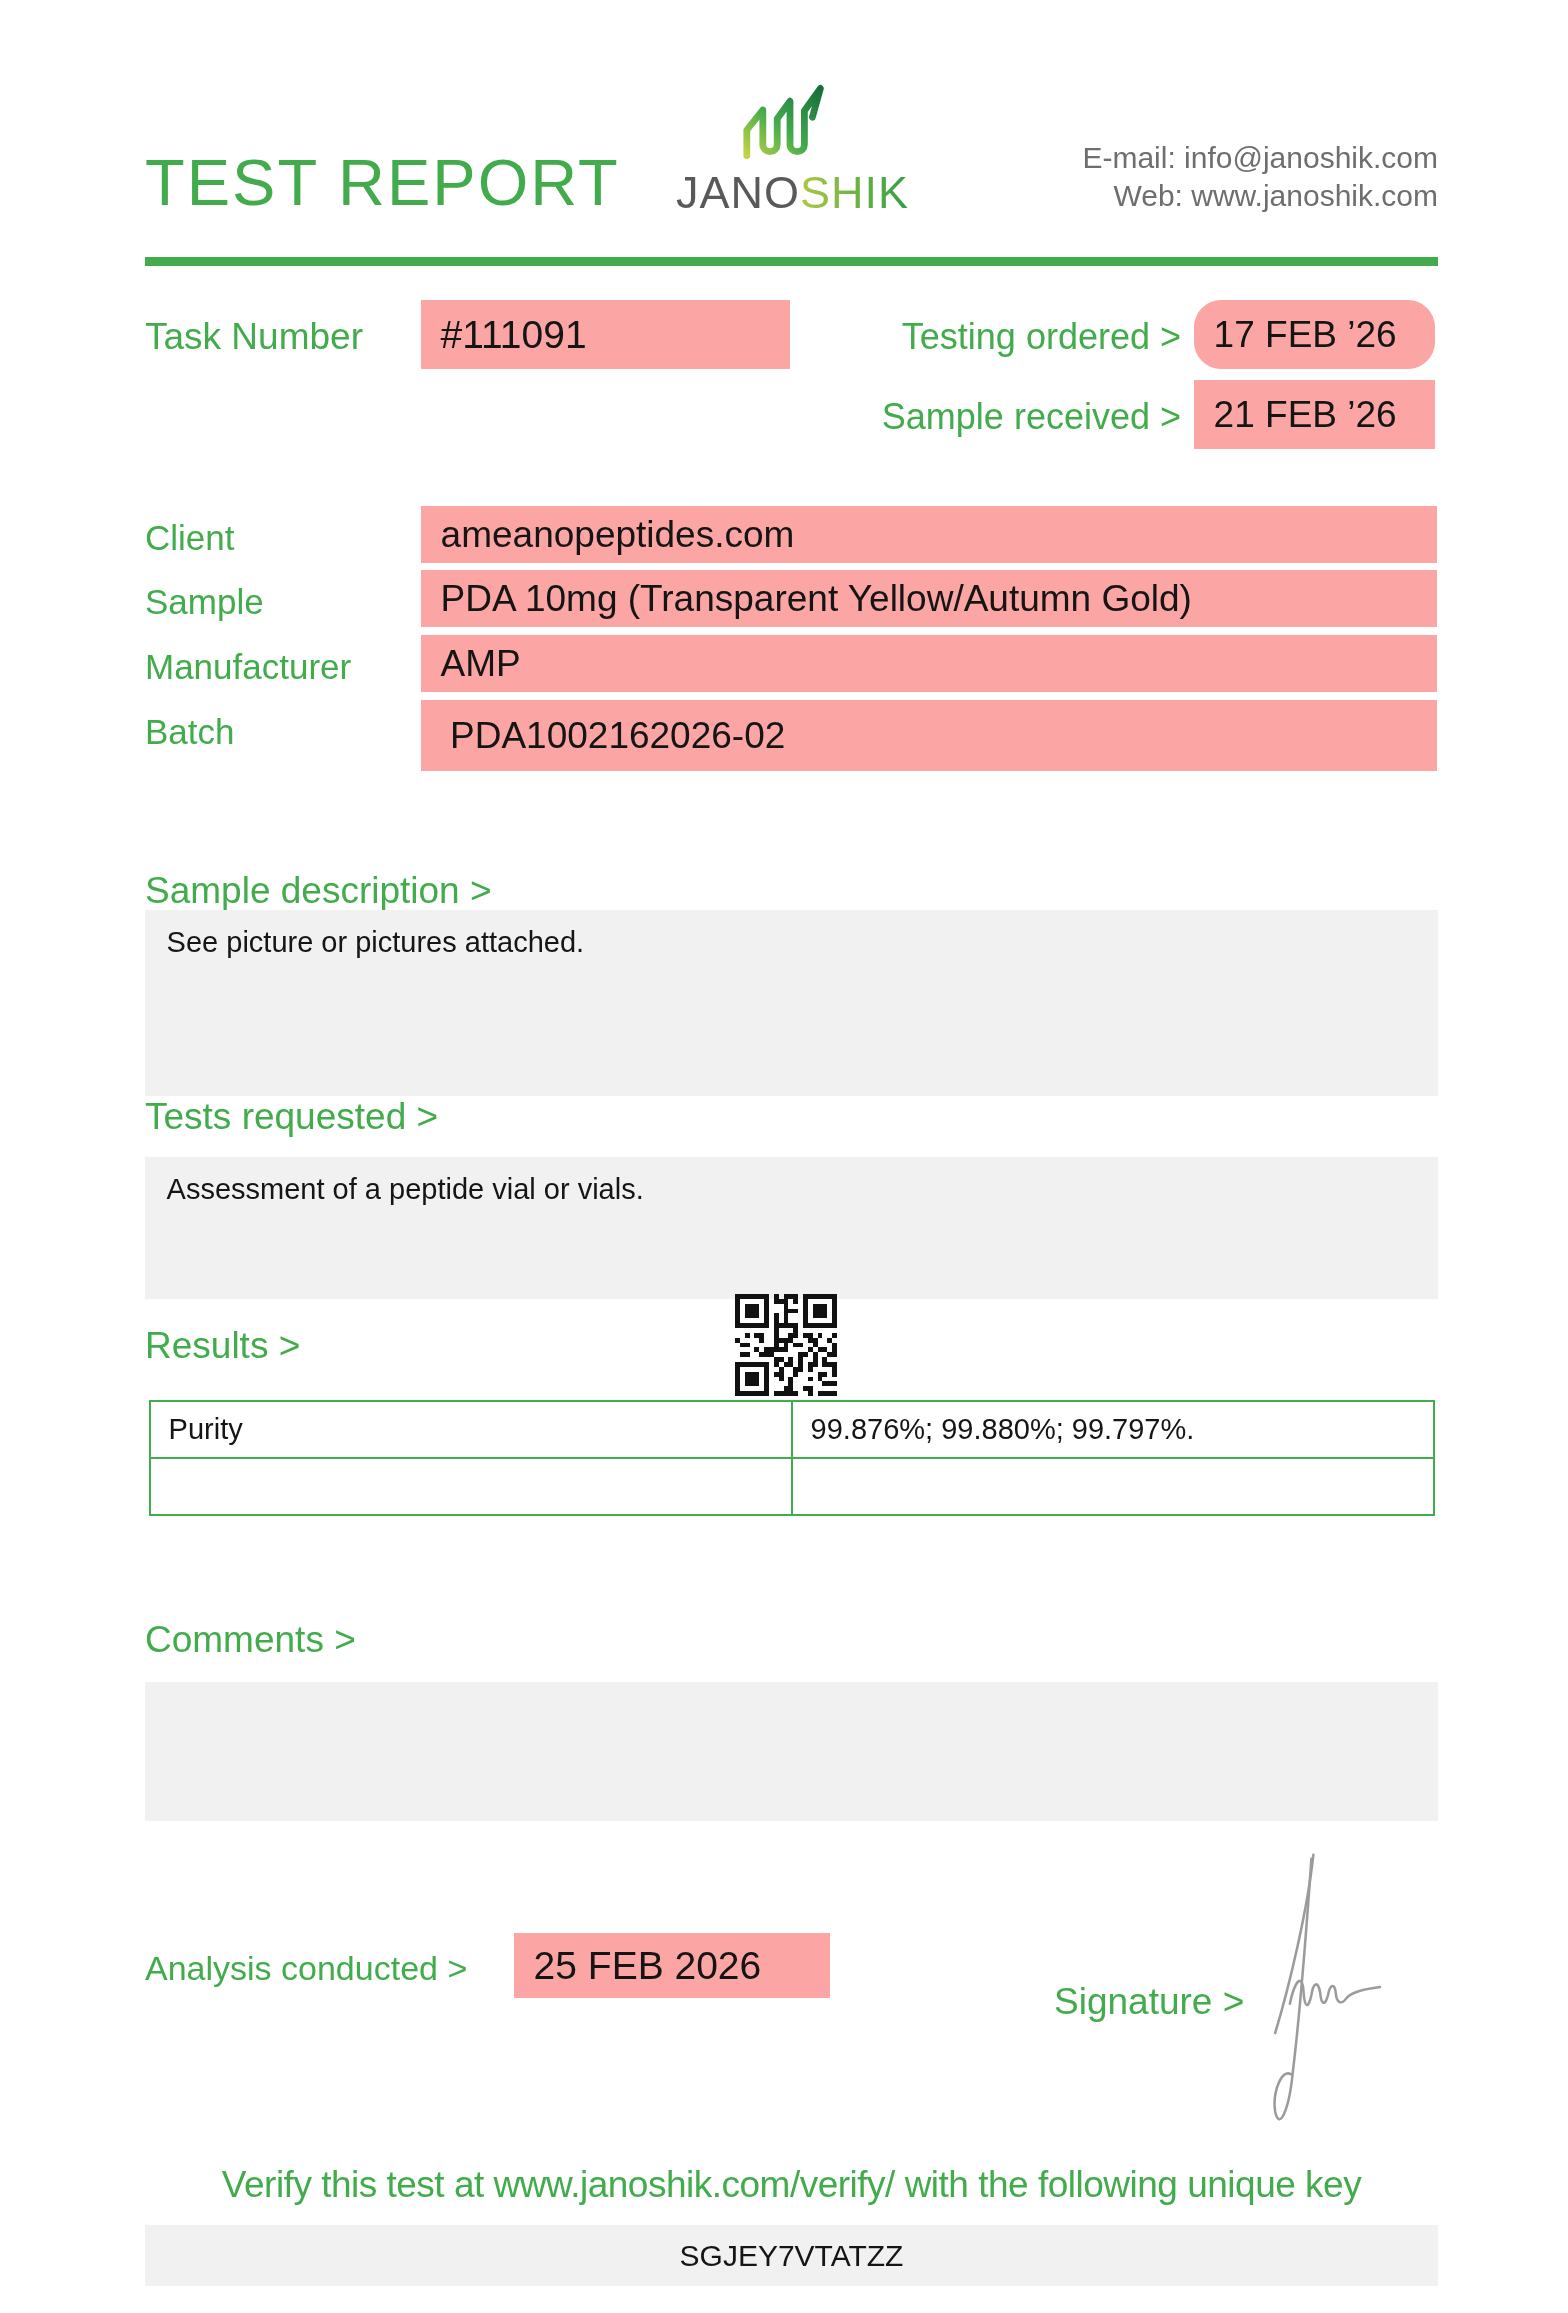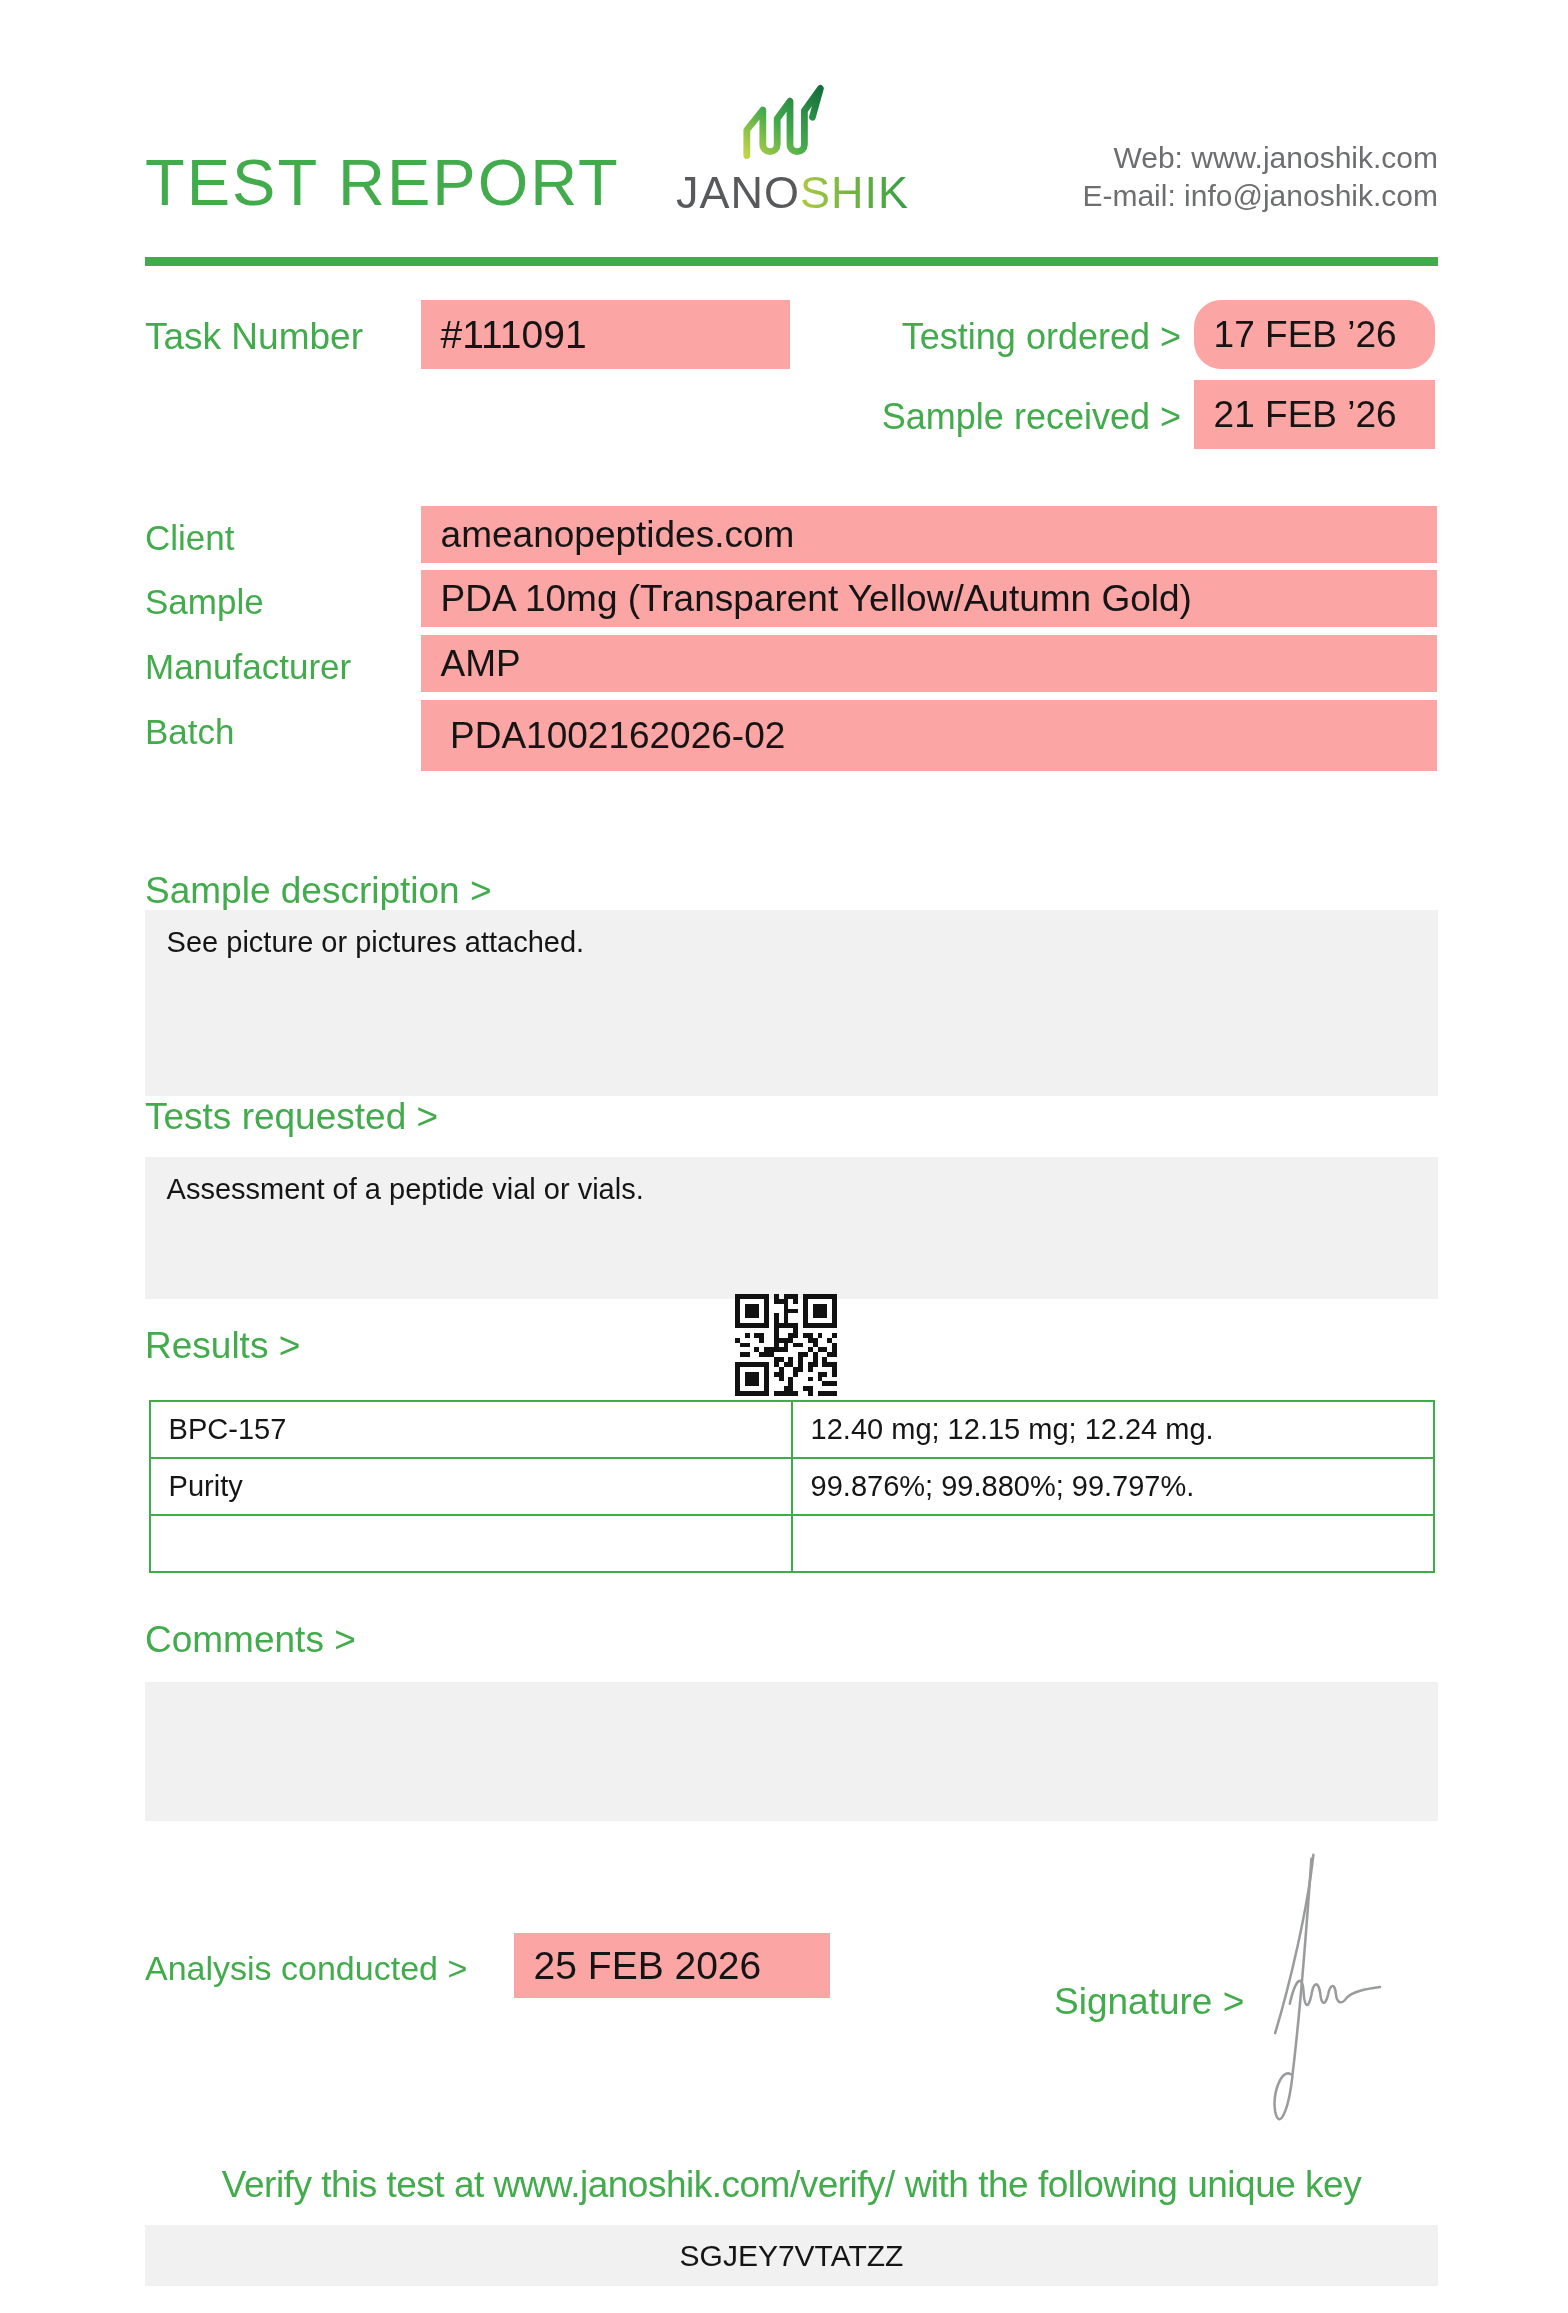--- a/index.html
+++ b/index.html
@@ -37,22 +37,22 @@
     </linearGradient>
   </defs>
   <path d="M6,92 L6,60 L26,35 L26,78 a9,9 0 0 0 18,0 L44,46 L60,24 L60,78 a9,9 0 0 0 18,0 L78,36 L98,8 L88,44" fill="none" stroke="url(#lg)" stroke-width="8.5" stroke-linecap="round" stroke-linejoin="round"></path>
 </svg>
 
 <div class="abs logo-text" style="left:676px;top:167px;width:227px;">
   <span class="logo-gray">JANO</span><span class="logo-green">SHIK</span>
 </div>
 
 <div class="abs contact" style="left:941px;top:139px;width:497px;">
+  <div>E-mail: info@janoshik.com</div>
   <div>Web: www.janoshik.com</div>
-  <div>E-mail: info@janoshik.com</div>
 </div>
 
 <div class="abs rule" style="left:145px;top:257px;width:1293px;height:8.8px;"></div>
 
 <div class="abs label" style="left:145px;top:316px;font-size:37px;">Task Number</div>
 <div class="abs box" style="left:421px;top:300px;width:369px;height:69px;">
   <span class="big-value">#111091</span>
 </div>
 
 <div class="abs label" style="left:853px;top:316px;width:328px;text-align:right;font-size:36px;">Testing ordered  &gt;</div>
@@ -222,24 +222,20 @@
     <rect x="70" y="0" width="35" height="35" fill="#111"></rect>
     <rect x="75" y="5" width="25" height="25" fill="#fff"></rect>
     <rect x="80" y="10" width="15" height="15" fill="#111"></rect>
     <rect x="0" y="70" width="35" height="35" fill="#111"></rect>
     <rect x="5" y="75" width="25" height="25" fill="#fff"></rect>
     <rect x="10" y="80" width="15" height="15" fill="#111"></rect>
   </svg>
 
 <table class="results abs" style="left:149px;top:1400px;">
   <tbody>
-      <tr>
-    <td>BPC-157</td>
-    <td>12.40 mg; 12.15 mg; 12.24 mg.</td>
-  </tr>
   <tr>
     <td>Purity</td>
     <td>99.876%; 99.880%; 99.797%.</td>
   </tr>
   <tr>
     <td></td>
     <td></td>
   </tr>
 </tbody>
   </table>

